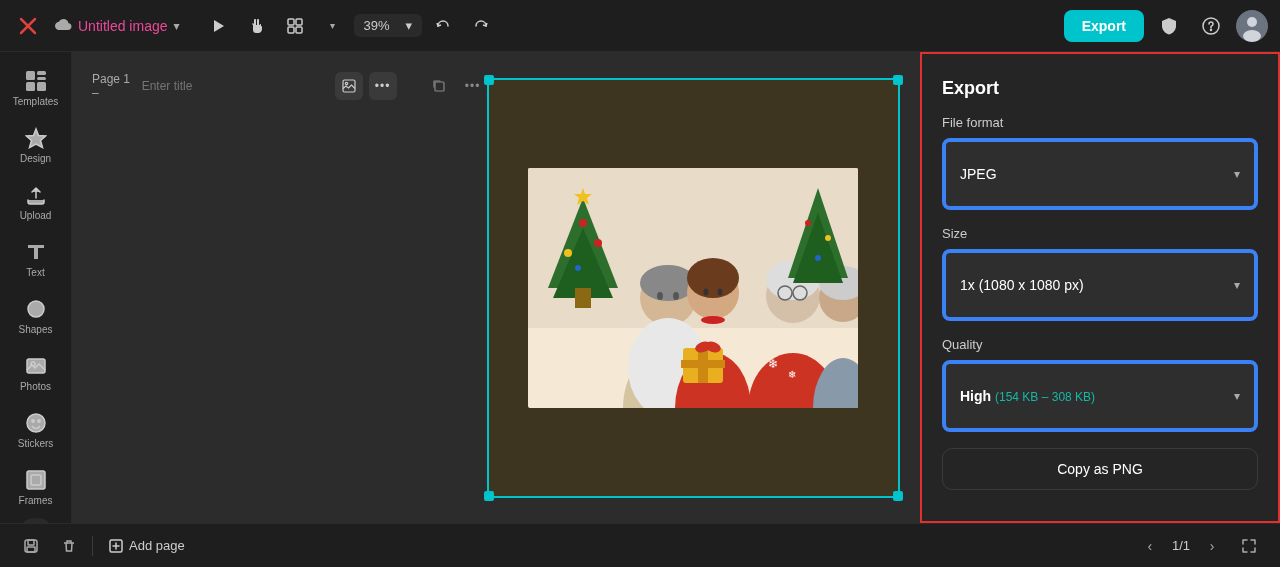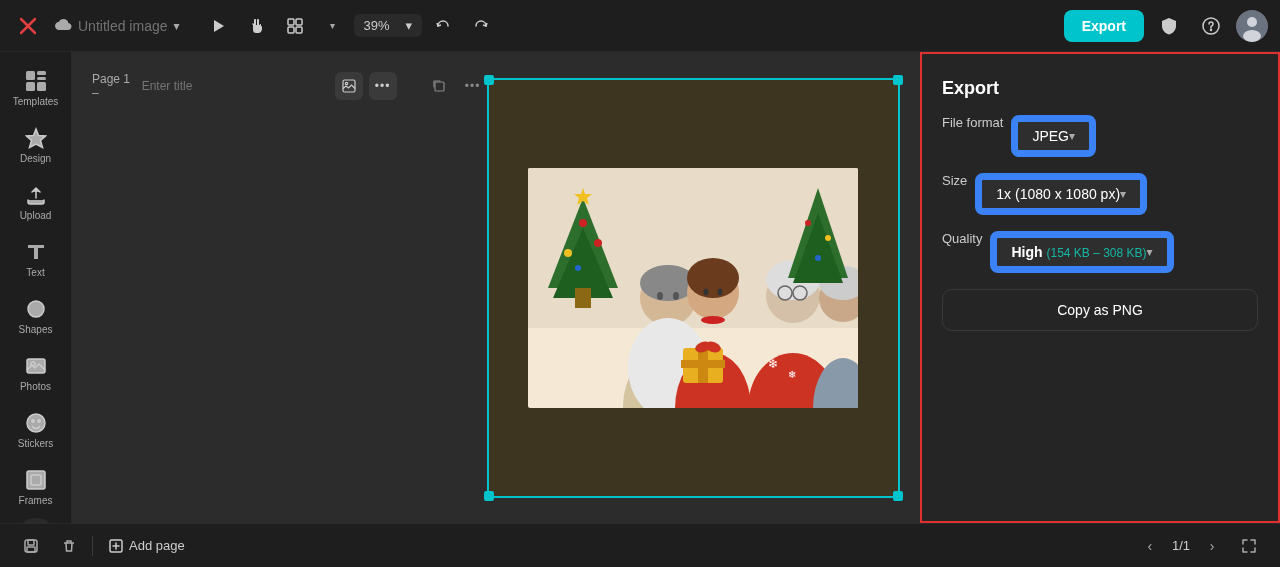--- a/index.html
+++ b/index.html
@@ -40,21 +40,21 @@
       align-items: center;
       gap: 6px;
       margin-right: 12px;
     }
     .topbar-icon-cloud {
       font-size: 16px;
       color: #aaa;
     }
     .topbar-title {
       font-size: 14px;
-      color: #737373;
+      color: #ec4899;
     }
     .topbar-chevron {
       font-size: 12px;
       color: #aaa;
     }
     .topbar-spacer { flex: 1; }
     .topbar-tools {
       display: flex;
       align-items: center;
       gap: 4px;
@@ -259,33 +259,33 @@
       gap: 16px;
       flex-shrink: 0;
     }
     .export-panel-title {
       font-size: 18px;
       font-weight: 600;
       color: #fff;
     }
     .export-field {
       display: flex;
-      flex-direction: row;
+      flex-direction: column;
       gap: 8px;
     }
     .export-field-label {
       font-size: 13px;
       color: #ccc;
       font-weight: 500;
     }
     .export-select {
       background: #2e2e2e;
-      border: 7px solid #3b82f6;
+      border: 4px solid #3b82f6;
       border-radius: 8px;
-      padding: 6px 14px;
+      padding: 24px 14px;
       color: #fff;
       font-size: 14px;
       display: flex;
       align-items: center;
       justify-content: space-between;
       cursor: pointer;
     }
     .export-select-chevron {
       color: #aaa;
       font-size: 12px;

